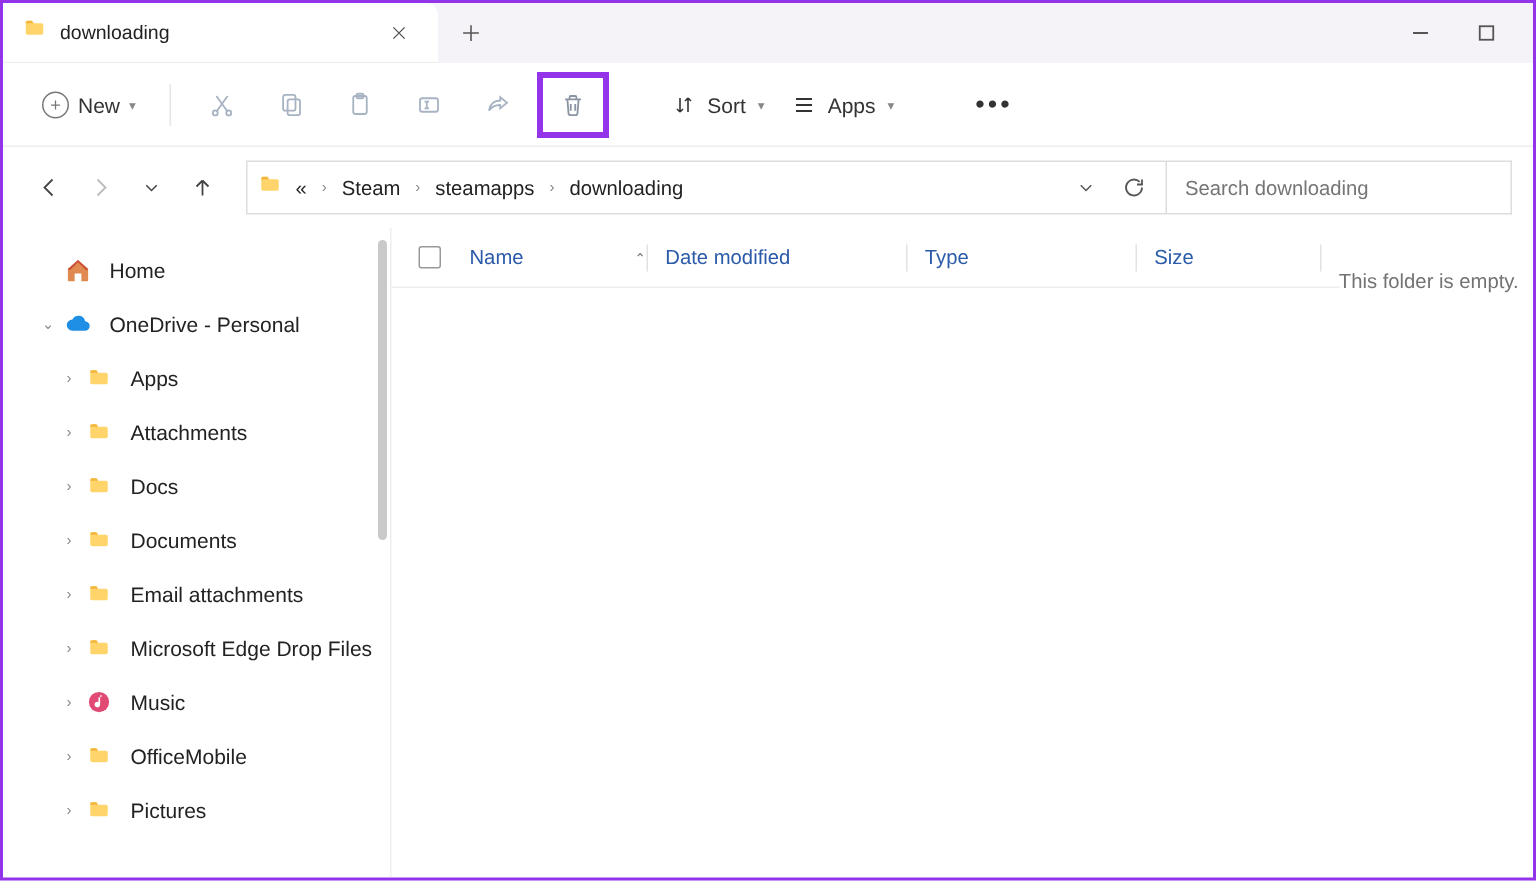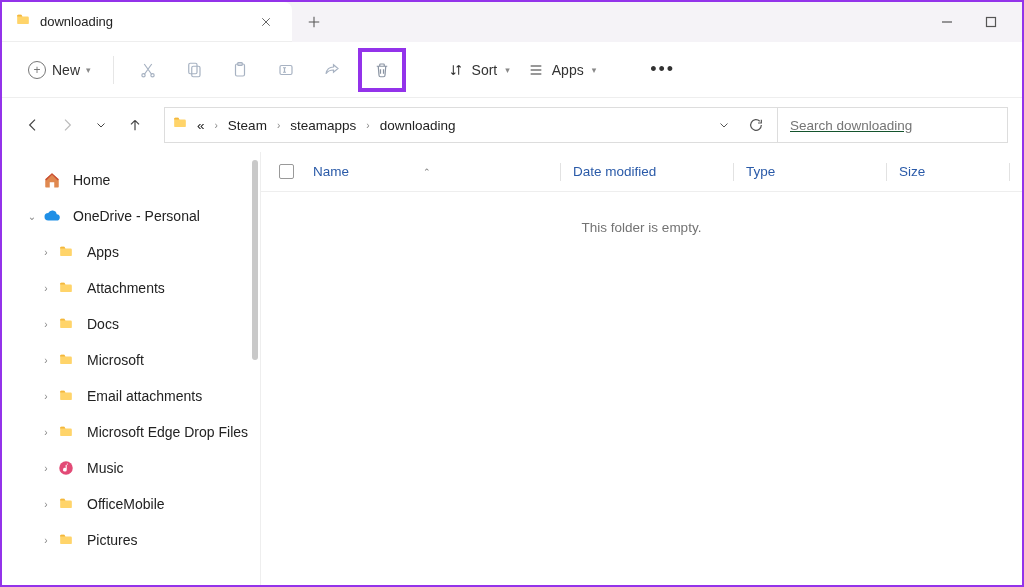--- a/index.html
+++ b/index.html
@@ -32,36 +32,36 @@
 
 .addrrow { height: 54px; display:flex; align-items:center; padding: 0 14px; gap: 0; }
 .navbtn { width: 34px; height: 34px; display:flex; align-items:center; justify-content:center; color:#555; }
 .navbtn.disabled { color:#bbb; }
 .addrbox { flex:1; height:36px; border:1px solid #ddd; display:flex; align-items:center; padding: 0 6px; gap: 2px; margin-left:12px; }
 .crumb { font-size:13.5px; color:#222; padding: 3px 6px; }
 .crumbsep { font-size:10px; color:#888; padding: 0 2px; }
 .addrspacer { flex:1; }
 .addrbtn { width:30px; height:30px; display:flex; align-items:center; justify-content:center; color:#555; }
 .searchbox { width:230px; height:36px; border:1px solid #ddd; border-left:none; display:flex; align-items:center; padding:0 12px; }
-.searchbox input { border:none; outline:none; font-size:13.5px; width:100%; color:#14532d;text-decoration:underline; }
+.searchbox input { border:none; outline:none; font-size:13.5px; width:100%; color:#14532d; }
 
 
 .main { flex:1; display:flex; overflow:hidden; }
 .nav { width: 258px; display:flex; position:relative; }
 .navlist { flex:1; padding-top:10px; overflow:hidden; }
 .navscroll { position:absolute; right:2px; top:8px; width:6px; height:200px; background:#c9c9c9; border-radius:3px; }
 .navitem { height: 36px; display:flex; align-items:center; padding-left:6px; gap:2px; font-size:14px; color:#222;margin-left:15px; }
 .navitemchev { width:18px; text-align:center; font-size:10px; color:#888; }
 .navindent { padding-left: 20px; }
 .folder-yellow { width:18px; height:14px; display:inline-block; margin-right:10px; }
 .folder-yellow svg { width:18px; height:14px; }
 .home-icon, .onedrive-icon, .music-icon { width:18px; height:18px; display:inline-flex; align-items:center; justify-content:center; margin-right:10px; }
 .home-icon svg, .onedrive-icon svg, .music-icon svg { width:18px; height:18px; }
 
-.content { flex:1; display:flex; flex-direction:column; border-left:1px solid #eee; }
+.content { flex:1; display:flex; flex-direction:row; border-left:1px solid #eee; }
 .colhead { height:40px; display:flex; align-items:center; border-bottom:1px solid #eee; padding-left:18px; font-size:13.5px; }
 .colhead .col { color:#2a5aa8; }
 .chkcell { width:34px; display:flex; align-items:center; }
 .chkbox { width:15px; height:15px; border:1.2px solid #999; border-radius:2px; }
 .col-name { flex:1; display:flex; align-items:center; gap:14px; }
 .sortcaret { font-size:9px; color:#777; margin-left:60px; }
 .col-date { width:160px; }
 .col-type { width:140px; }
 .col-size { width:110px; }
 .colsep { width:1px; height:18px; background:#e2e2e2; margin-right:12px; }
@@ -266,21 +266,21 @@
                 <path fill="#f3b73e" d="M2 5a2 2 0 0 1 2-2h5l2 3H2V5z"></path>
               </svg></span>
             <span>Docs</span>
           </div>
           <div class="navitem navindent">
             <span class="navitemchev">›</span>
             <span class="folder-yellow"><svg viewBox="0 0 24 24" width="18" height="14">
                 <path fill="#ffd46a" d="M2 5a2 2 0 0 1 2-2h5l2 3h9a2 2 0 0 1 2 2v9a2 2 0 0 1-2 2H4a2 2 0 0 1-2-2V5z"></path>
                 <path fill="#f3b73e" d="M2 5a2 2 0 0 1 2-2h5l2 3H2V5z"></path>
               </svg></span>
-            <span>Microsoft</span>
+            <span>Documents</span>
           </div>
           <div class="navitem navindent">
             <span class="navitemchev">›</span>
             <span class="folder-yellow"><svg viewBox="0 0 24 24" width="18" height="14">
                 <path fill="#ffd46a" d="M2 5a2 2 0 0 1 2-2h5l2 3h9a2 2 0 0 1 2 2v9a2 2 0 0 1-2 2H4a2 2 0 0 1-2-2V5z"></path>
                 <path fill="#f3b73e" d="M2 5a2 2 0 0 1 2-2h5l2 3H2V5z"></path>
               </svg></span>
             <span>Email attachments</span>
           </div>
           <div class="navitem navindent">

